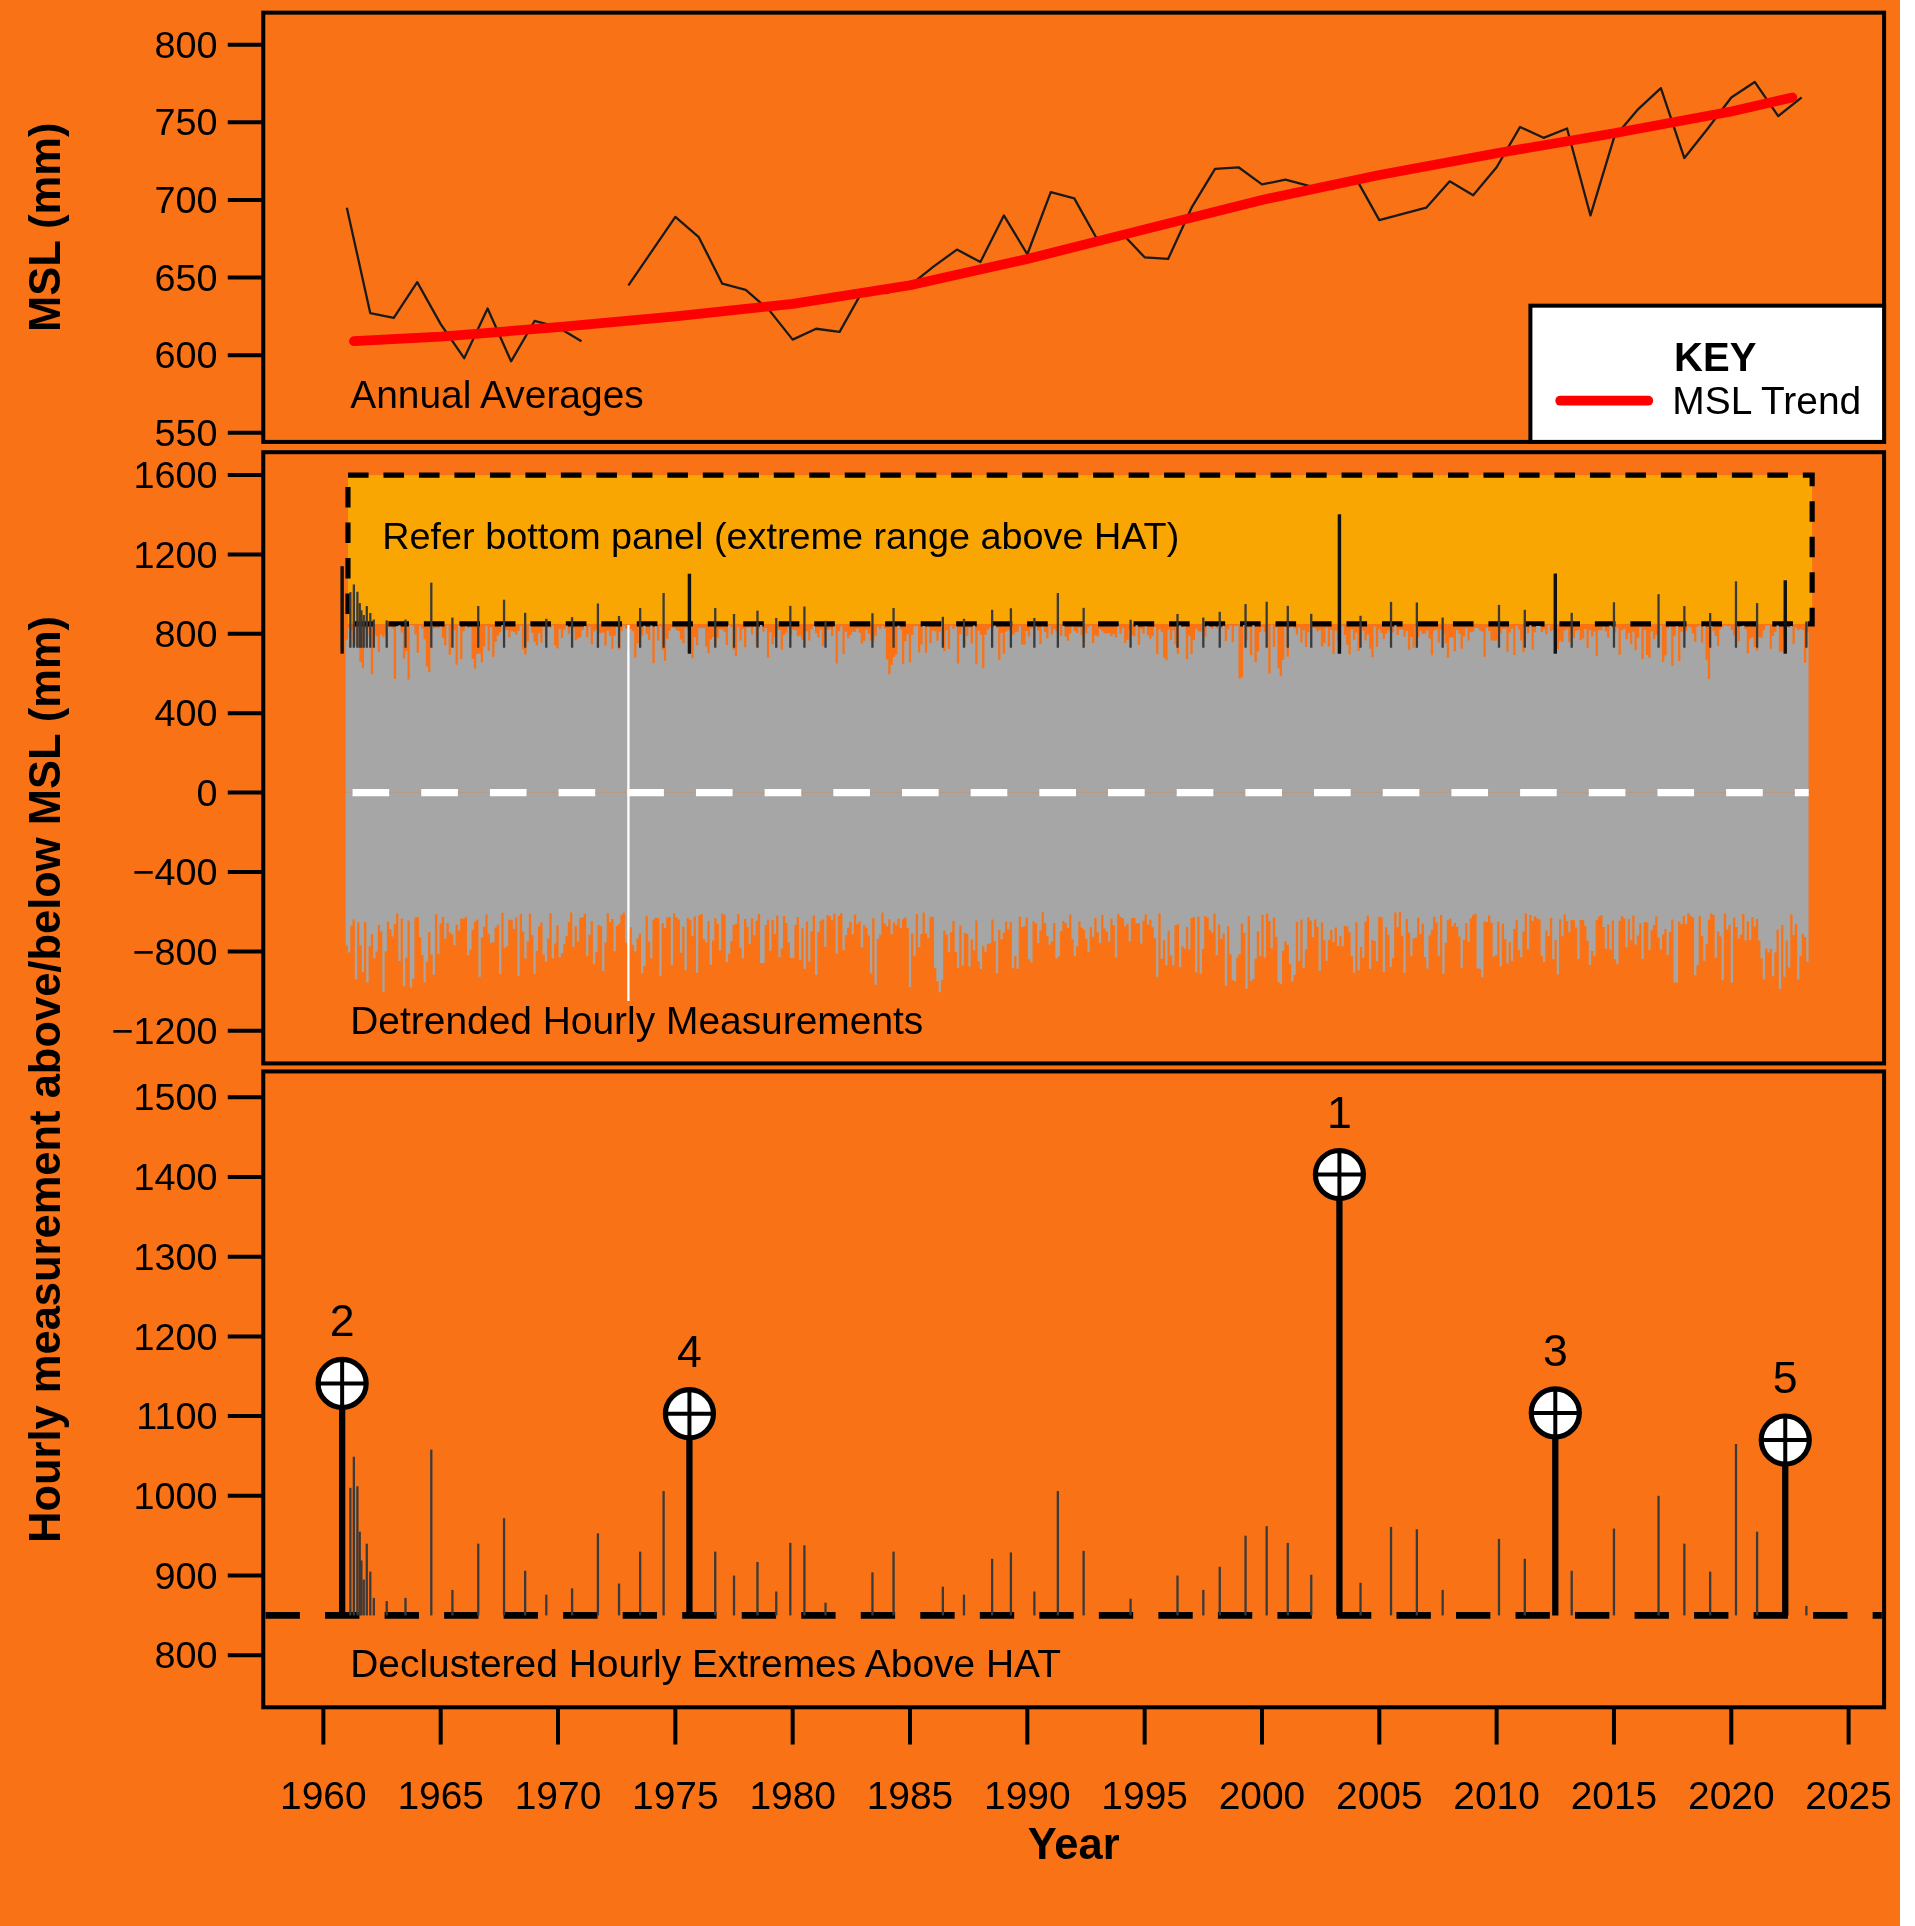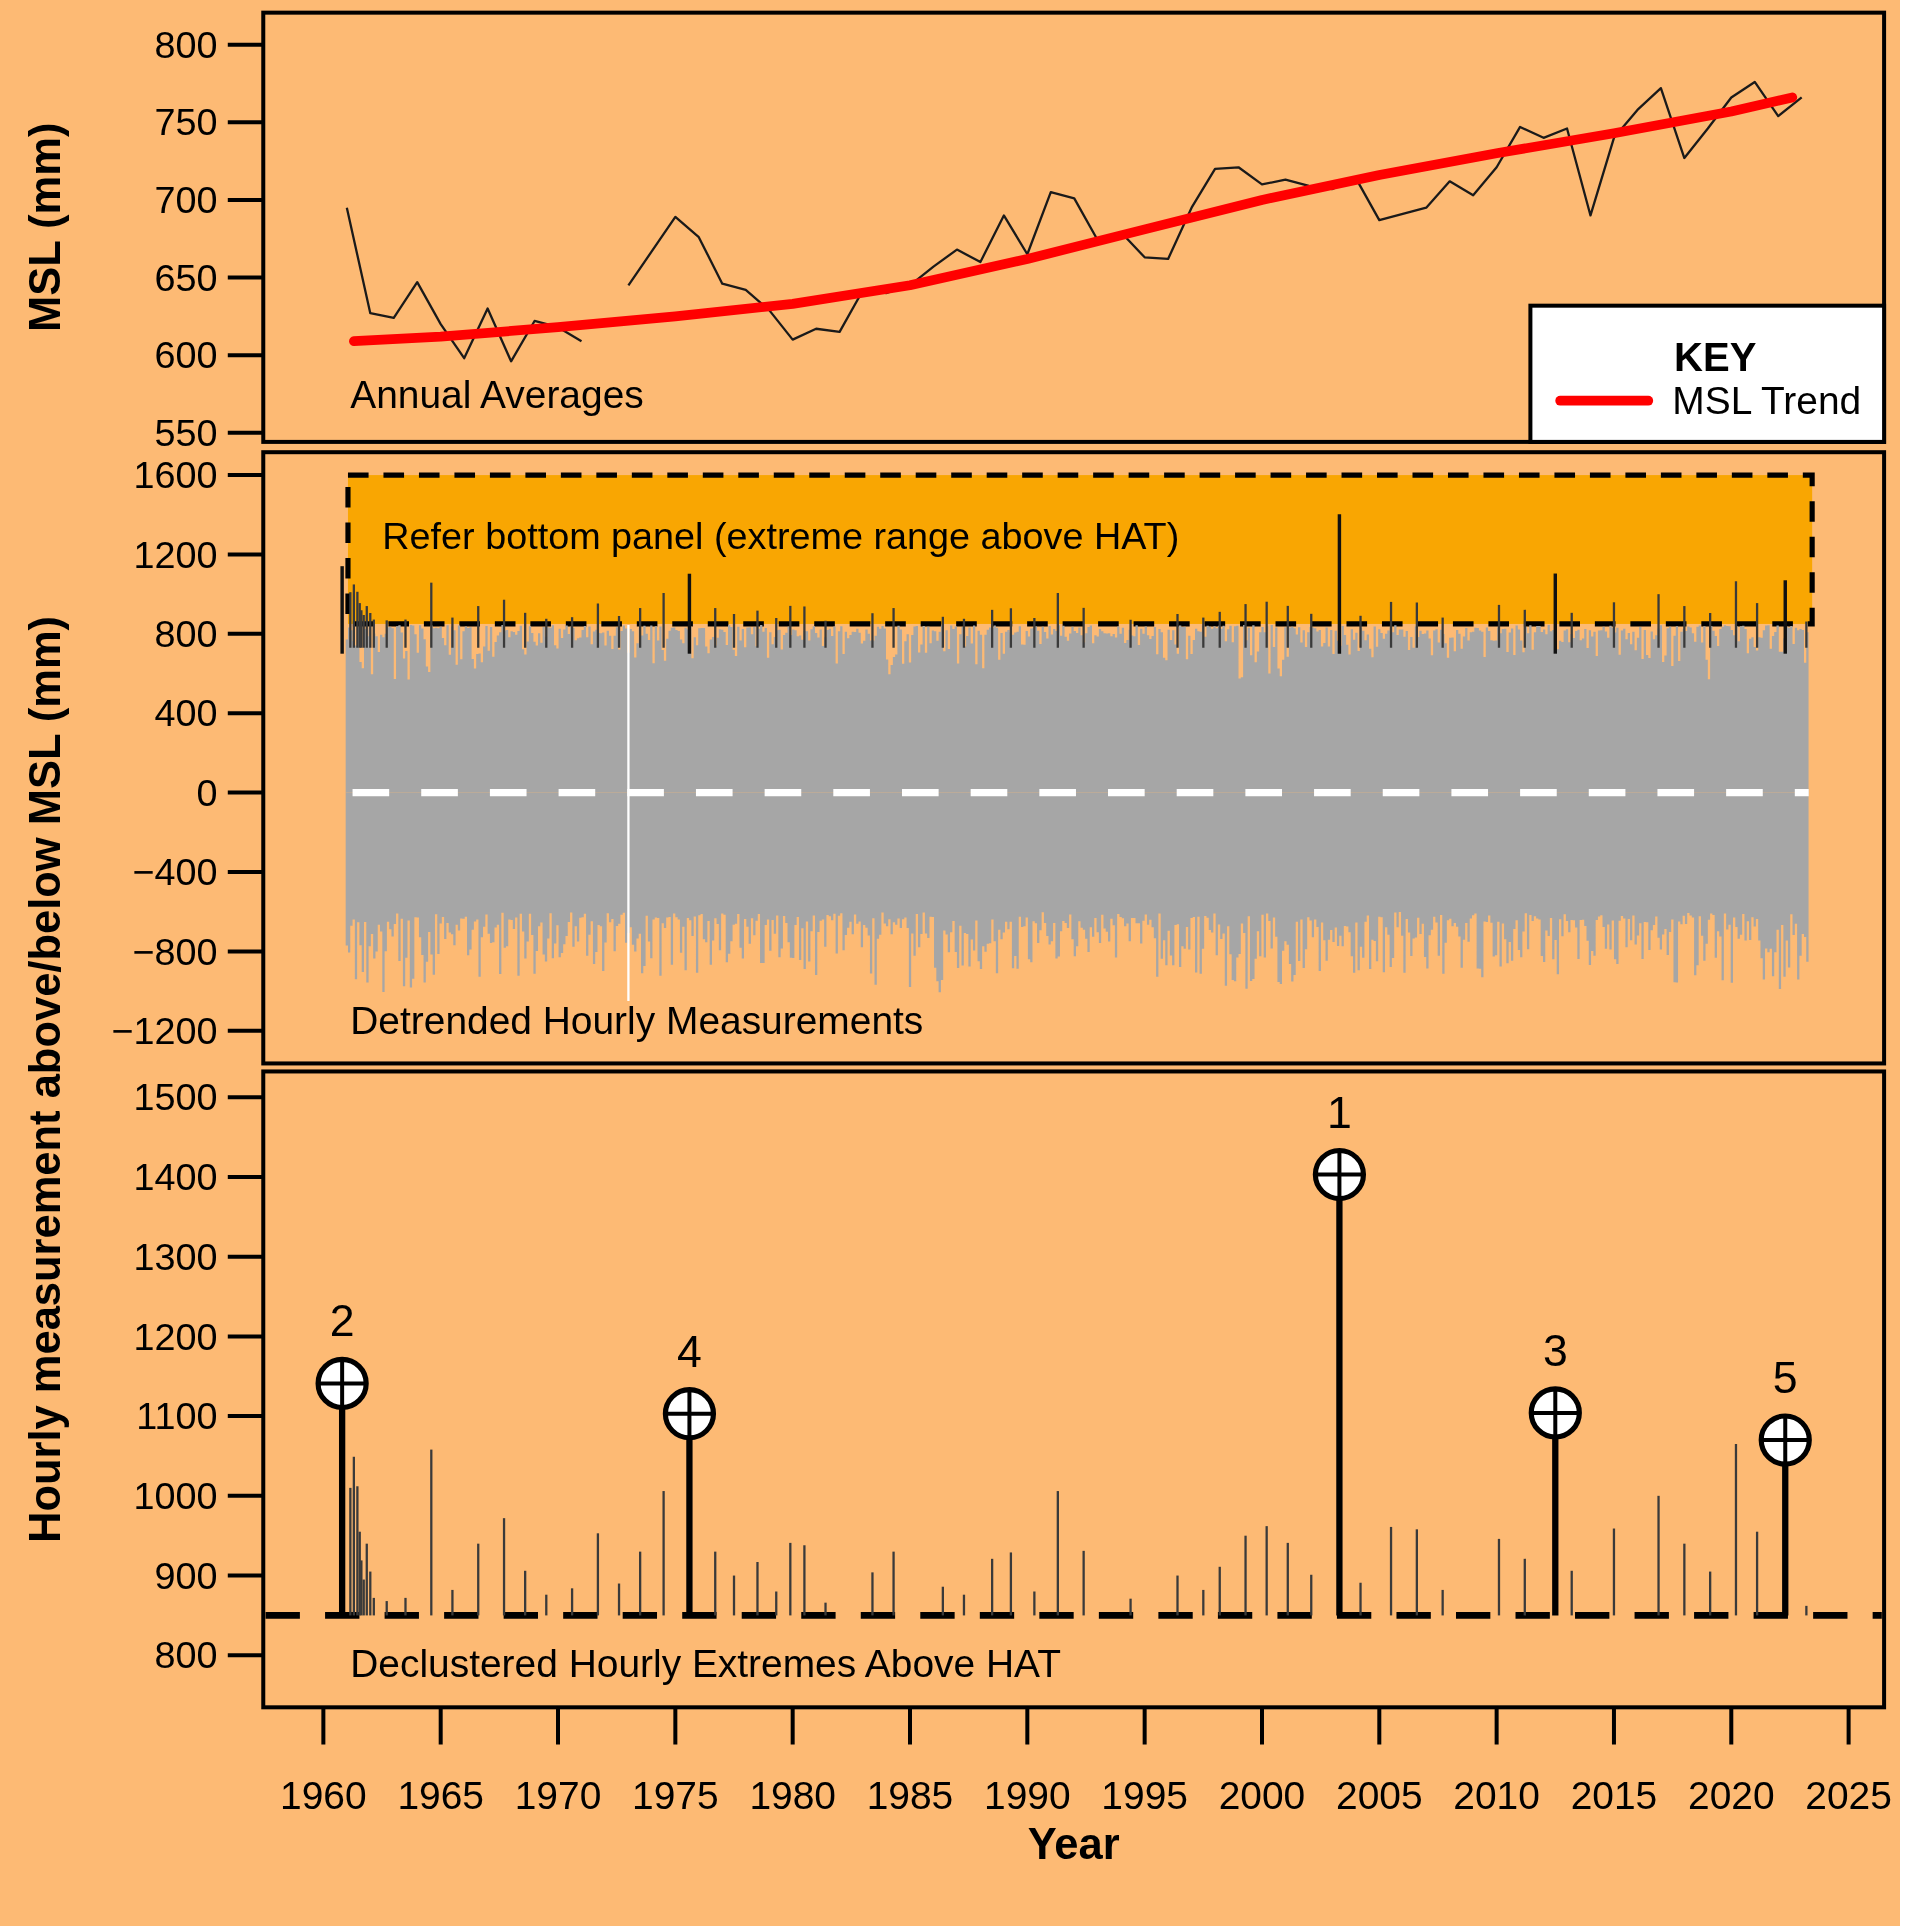--- a/index.html
+++ b/index.html
@@ -1,17 +1,17 @@
 <!DOCTYPE html>
 <html style="font-size:9.2px"><head>
 <meta charset="utf-8">
 <style>
   html,body{margin:0;padding:0;background:#ffffff;}
   body{font-family:"Liberation Sans", sans-serif;}
-  #figure-wrap{position:relative;width:1900px;height:1926px;background:#fdba74;}
+  #figure-wrap{position:relative;width:1900px;height:1926px;background:#f97316;}
   svg{display:block;}
   text{fill:#000000;}
   .tick-label{font-size:66px;}
   .x-tick-label{font-size:68px;}
   .panel-label{font-size:68px;}
   .axis-title{font-size:76px;font-weight:bold;}
   .annotation-text{font-size:66px;}
   .legend-title{font-size:70px;font-weight:bold;}
   .legend-label{font-size:68px;}
   .marker-number{font-size:78px;}

